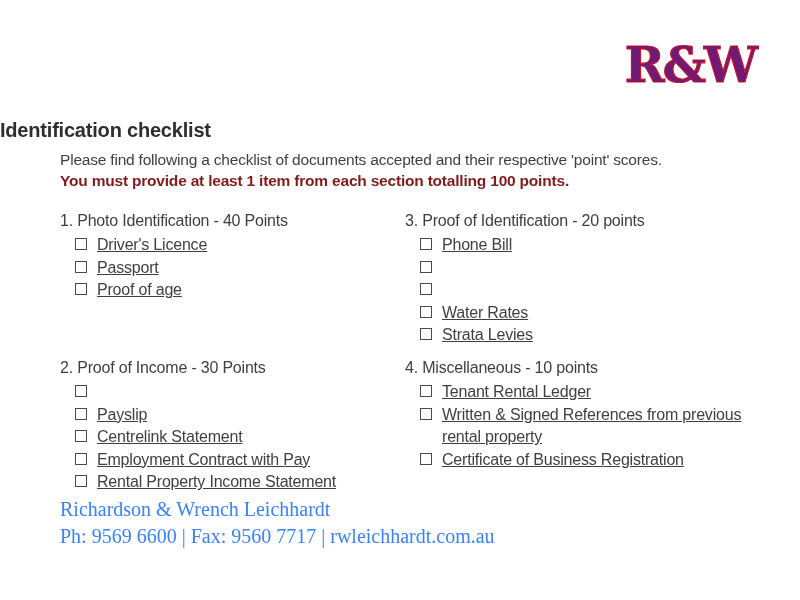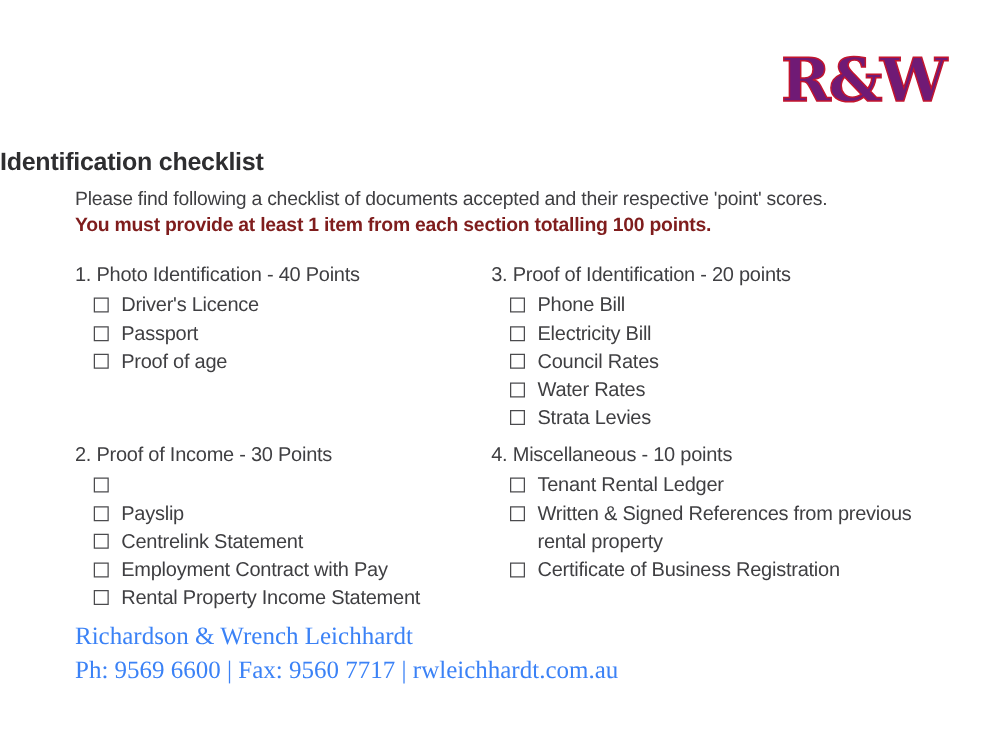--- a/index.html
+++ b/index.html
@@ -48,20 +48,21 @@
   .intro .bold { font-weight:700; color:#7f1d1d; }
 
   
   .cols {
     position:absolute;
     left:60px; top:212px;
     width:682px;
     display:grid;
     grid-template-columns:333px 349px;
     grid-row-gap:9px;
+    gap:12px;
   }
   .sec1 { grid-column:1; grid-row:1; }
   .sec2 { grid-column:1; grid-row:2; }
   .sec3 { grid-column:2; grid-row:1; }
   .sec4 { grid-column:2; grid-row:2; }
 
   .sec-heading {
     font-size:16px;
     height:22px;
     letter-spacing:-0.2px;
@@ -77,20 +78,21 @@
     width:12px; height:12px;
     border:1.5px solid #4b4b4e;
     background:#fff;
     flex:none;
     margin:4px 10px 0 0;
   }
   .it {
     font-size:16px;
     line-height:22.6px;
     letter-spacing:-0.2px;
+    text-decoration:underline;
   }
 
   
   .footer {
     position:absolute;
     left:60px; top:496px;
     font-family:"Liberation Serif","DejaVu Serif",serif;
     color:#3b82f6;
   }
   .footer-line {
@@ -157,25 +159,23 @@
 
   <div class="sec sec3">
     <div class="sec-heading">3. Proof of Identification - 20 points</div>
     <ul>
       <li>
           <span class="cb"></span>
           <span class="it">Phone Bill</span>
         </li>
       <li>
           <span class="cb"></span>
-          <span class="it">Electricity Bill</span>
-        </li>
-      <li>
-          <span class="cb"></span>
-          <span class="it">Council Rates</span>
+        </li>
+      <li>
+          <span class="cb"></span>
         </li>
       <li>
           <span class="cb"></span>
           <span class="it">Water Rates</span>
         </li>
       <li>
           <span class="cb"></span>
           <span class="it">Strata Levies</span>
         </li>
     </ul>

